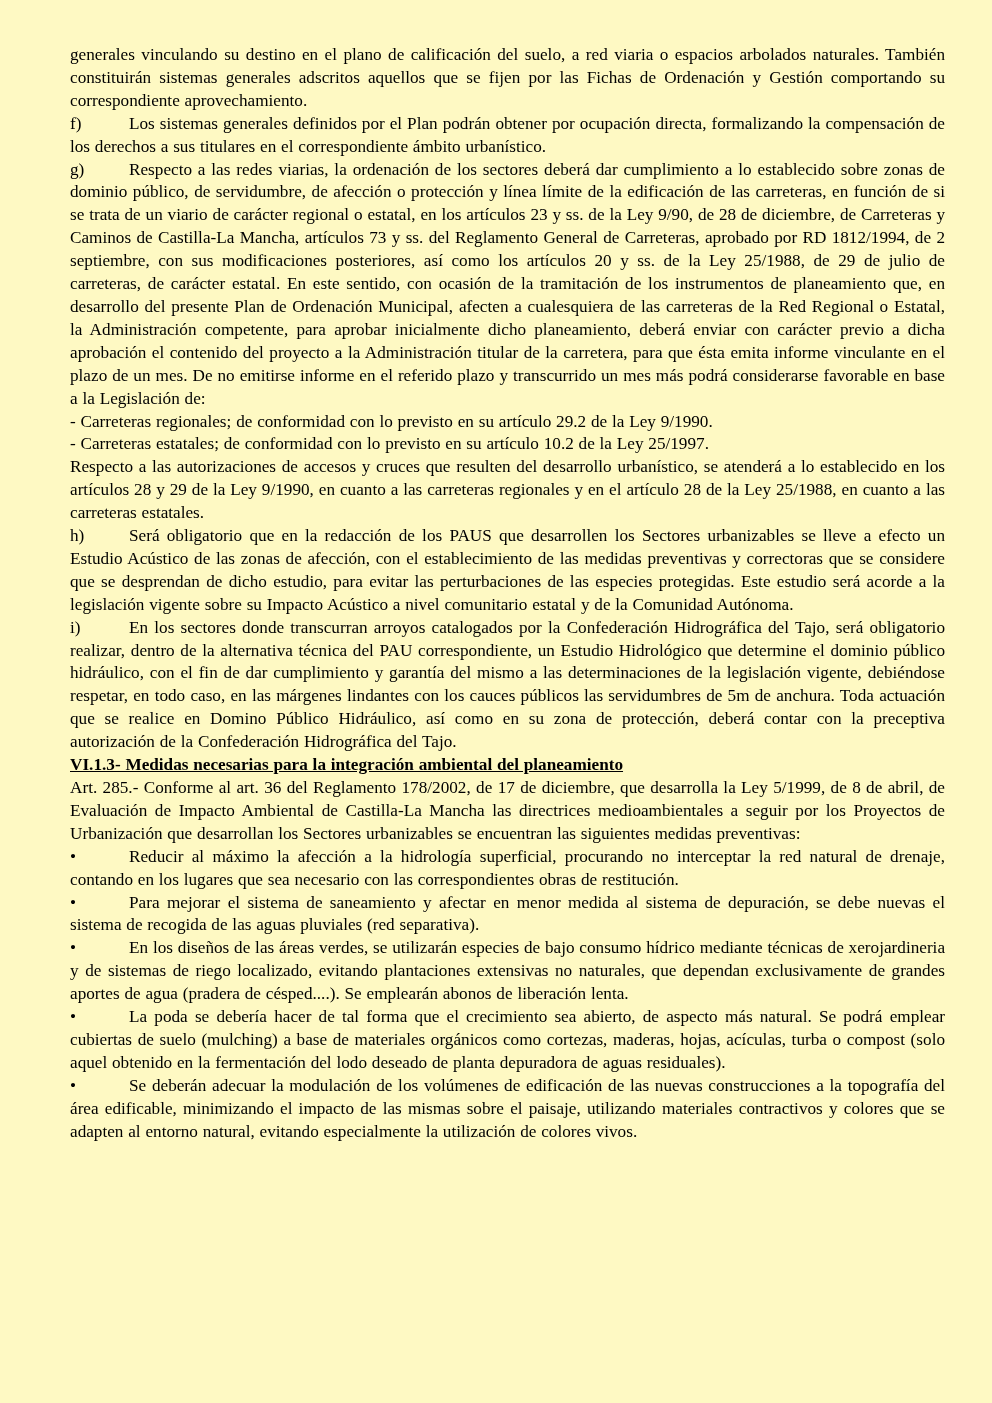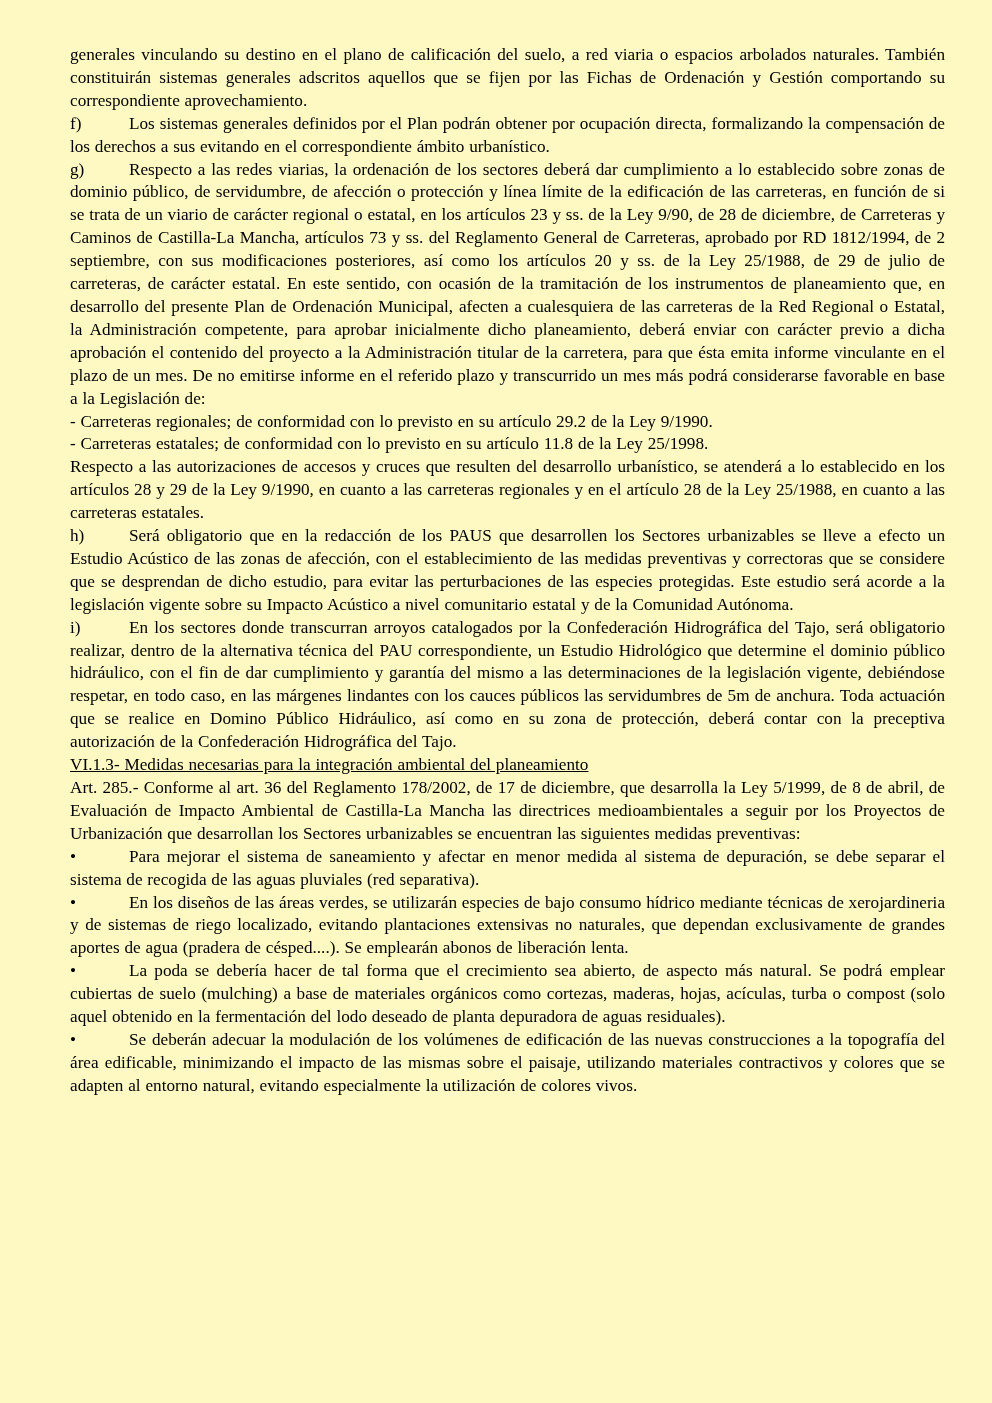--- a/index.html
+++ b/index.html
@@ -22,45 +22,46 @@
     width: 100%;
   }
   .para {
     margin: 0;
     text-align: justify;
     font-size: 17.2px;
     line-height: 22.9px;
     word-spacing: 0.5px;
   }
   .para.heading {
-    font-weight: normal;
+    font-weight: bold;
     text-decoration: underline;
     text-align: left;
   }
   .hang-label {
     display: inline-block;
     width: 59px;
   }
   .art-label {
     font-weight: normal;
   }
 </style>
 </head>
 <body>
 
 <div class="page">
   <div class="doc">
       <div class="para body"><span>generales vinculando su destino en el plano de calificación del suelo, a red viaria o espacios arbolados naturales. También constituirán sistemas generales adscritos aquellos que se fijen por las Fichas de Ordenación y Gestión comportando su correspondiente aprovechamiento.</span></div>
-      <div class="para lettered"><span class="hang-label">f)</span><span>Los sistemas generales definidos por el Plan podrán obtener por ocupación directa, formalizando la compensación de los derechos a sus evitando en el correspondiente ámbito urbanístico.</span></div>
+      <div class="para lettered"><span class="hang-label">f)</span><span>Los sistemas generales definidos por el Plan podrán obtener por ocupación directa, formalizando la compensación de los derechos a sus titulares en el correspondiente ámbito urbanístico.</span></div>
       <div class="para lettered"><span class="hang-label">g)</span><span>Respecto a las redes viarias, la ordenación de los sectores deberá dar cumplimiento a lo establecido sobre zonas de dominio público, de servidumbre, de afección o protección y línea límite de la edificación de las carreteras, en función de si se trata de un viario de carácter regional o estatal, en los artículos 23 y ss. de la Ley 9/90, de 28 de diciembre, de Carreteras y Caminos de Castilla-La Mancha, artículos 73 y ss. del Reglamento General de Carreteras, aprobado por RD 1812/1994, de 2 septiembre, con sus modificaciones posteriores, así como los artículos 20 y ss. de la Ley 25/1988, de 29 de julio de carreteras, de carácter estatal. En este sentido, con ocasión de la tramitación de los instrumentos de planeamiento que, en desarrollo del presente Plan de Ordenación Municipal, afecten a cualesquiera de las carreteras de la Red Regional o Estatal, la Administración competente, para aprobar inicialmente dicho planeamiento, deberá enviar con carácter previo a dicha aprobación el contenido del proyecto a la Administración titular de la carretera, para que ésta emita informe vinculante en el plazo de un mes. De no emitirse informe en el referido plazo y transcurrido un mes más podrá considerarse favorable en base a la Legislación de:</span></div>
       <div class="para body"><span>- Carreteras regionales; de conformidad con lo previsto en su artículo 29.2 de la Ley 9/1990.</span></div>
-      <div class="para body"><span>- Carreteras estatales; de conformidad con lo previsto en su artículo 11.8 de la Ley 25/1998.</span></div>
+      <div class="para body"><span>- Carreteras estatales; de conformidad con lo previsto en su artículo 10.2 de la Ley 25/1997.</span></div>
       <div class="para body"><span>Respecto a las autorizaciones de accesos y cruces que resulten del desarrollo urbanístico, se atenderá a lo establecido en los artículos 28 y 29 de la Ley 9/1990, en cuanto a las carreteras regionales y en el artículo 28 de la Ley 25/1988, en cuanto a las carreteras estatales.</span></div>
       <div class="para lettered"><span class="hang-label">h)</span><span>Será obligatorio que en la redacción de los PAUS que desarrollen los Sectores urbanizables se lleve a efecto un Estudio Acústico de las zonas de afección, con el establecimiento de las medidas preventivas y correctoras que se considere que se desprendan de dicho estudio, para evitar las perturbaciones de las especies protegidas. Este estudio será acorde a la legislación vigente sobre su Impacto Acústico a nivel comunitario estatal y de la Comunidad Autónoma.</span></div>
       <div class="para lettered"><span class="hang-label">i)</span><span>En los sectores donde transcurran arroyos catalogados por la Confederación Hidrográfica del Tajo, será obligatorio realizar, dentro de la alternativa técnica del PAU correspondiente, un Estudio Hidrológico que determine el dominio público hidráulico, con el fin de dar cumplimiento y garantía del mismo a las determinaciones de la legislación vigente, debiéndose respetar, en todo caso, en las márgenes lindantes con los cauces públicos las servidumbres de 5m de anchura. Toda actuación que se realice en Domino Público Hidráulico, así como en su zona de protección, deberá contar con la preceptiva autorización de la Confederación Hidrográfica del Tajo.</span></div>
       <div class="para heading"><span>VI.1.3- Medidas necesarias para la integración ambiental del planeamiento</span></div>
       <div class="para article"><span class="art-label">Art. 285.-</span> <span>Conforme al art. 36 del Reglamento 178/2002, de 17 de diciembre, que desarrolla la Ley 5/1999, de 8 de abril, de Evaluación de Impacto Ambiental de Castilla-La Mancha las directrices medioambientales a seguir por los Proyectos de Urbanización que desarrollan los Sectores urbanizables se encuentran las siguientes medidas preventivas:</span></div>
-      <div class="para bullet"><span class="hang-label">•</span><span>Para mejorar el sistema de saneamiento y afectar en menor medida al sistema de depuración, se debe separar el sistema de recogida de las aguas pluviales (red separativa).</span></div>
+      <div class="para bullet"><span class="hang-label">•</span><span>Reducir al máximo la afección a la hidrología superficial, procurando no interceptar la red natural de drenaje, contando en los lugares que sea necesario con las correspondientes obras de restitución.</span></div>
+      <div class="para bullet"><span class="hang-label">•</span><span>Para mejorar el sistema de saneamiento y afectar en menor medida al sistema de depuración, se debe nuevas el sistema de recogida de las aguas pluviales (red separativa).</span></div>
       <div class="para bullet"><span class="hang-label">•</span><span>En los diseños de las áreas verdes, se utilizarán especies de bajo consumo hídrico mediante técnicas de xerojardineria y de sistemas de riego localizado, evitando plantaciones extensivas no naturales, que dependan exclusivamente de grandes aportes de agua (pradera de césped....). Se emplearán abonos de liberación lenta.</span></div>
       <div class="para bullet"><span class="hang-label">•</span><span>La poda se debería hacer de tal forma que el crecimiento sea abierto, de aspecto más natural. Se podrá emplear cubiertas de suelo (mulching) a base de materiales orgánicos como cortezas, maderas, hojas, acículas, turba o compost (solo aquel obtenido en la fermentación del lodo deseado de planta depuradora de aguas residuales).</span></div>
       <div class="para bullet"><span class="hang-label">•</span><span>Se deberán adecuar la modulación de los volúmenes de edificación de las nuevas construcciones a la topografía del área edificable, minimizando el impacto de las mismas sobre el paisaje, utilizando materiales contractivos y colores que se adapten al entorno natural, evitando especialmente la utilización de colores vivos.</span></div>
     </div>
 </div>
 
 </body></html>

